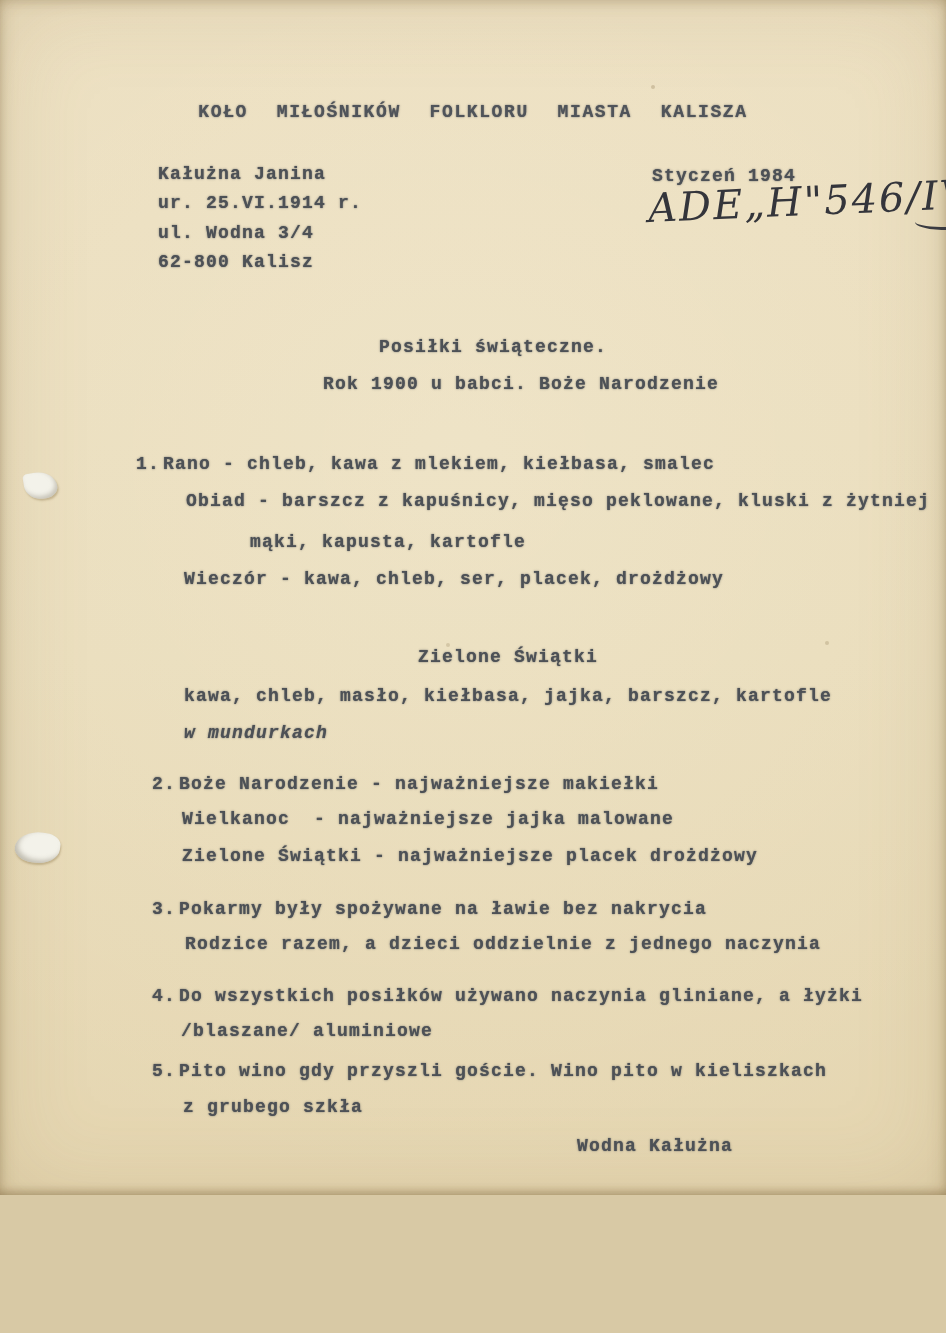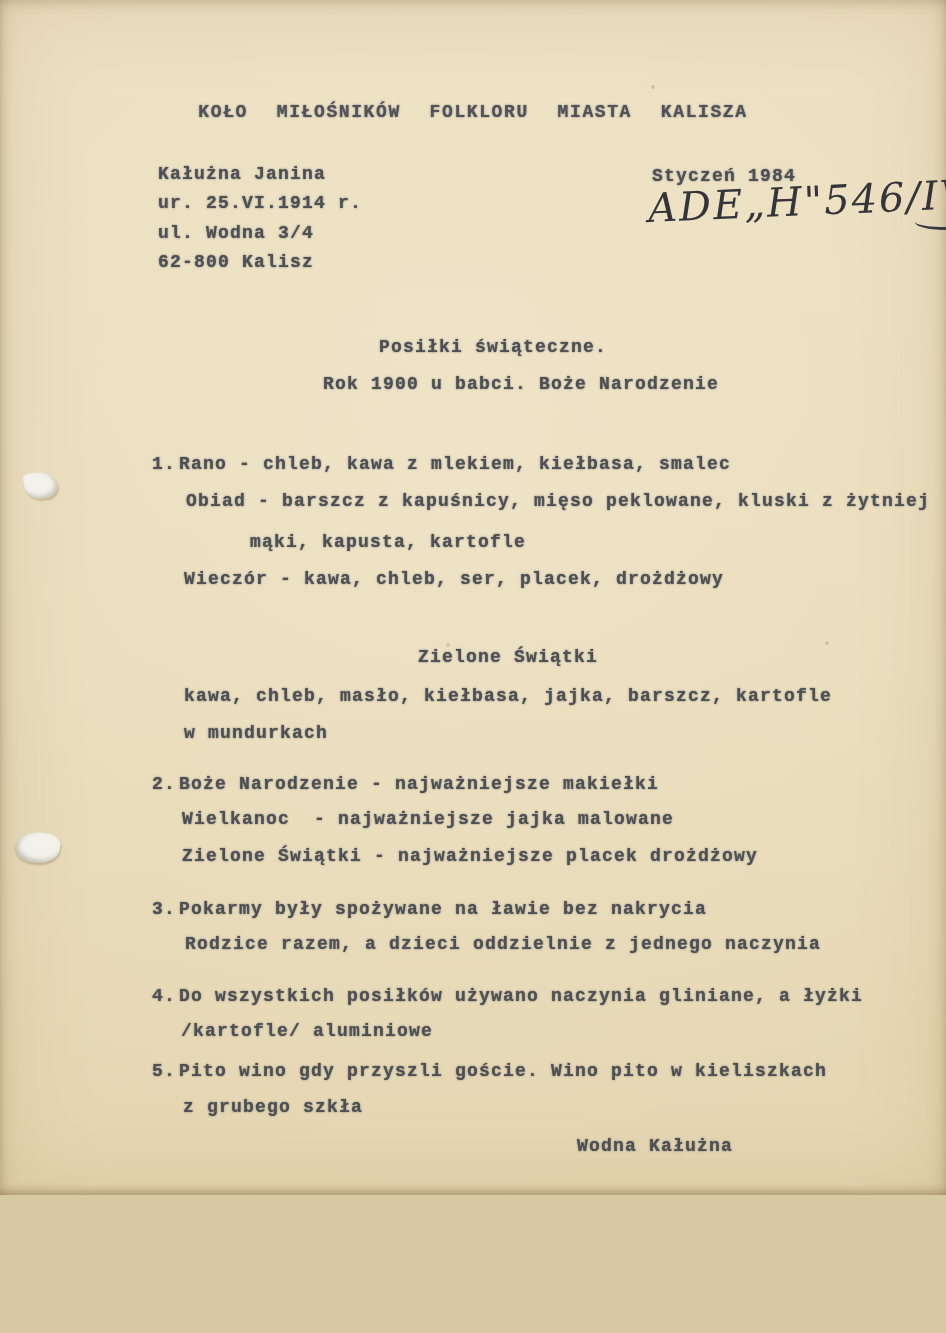--- a/index.html
+++ b/index.html
@@ -94,37 +94,37 @@
   <div class="tw" style="left:158px;top:223px;">ul. Wodna 3/4</div>
   <div class="tw" style="left:158px;top:252px;">62-800 Kalisz</div>
 
   <div class="tw" style="left:652px;top:166px;">Styczeń 1984</div>
 
   <div class="handwriting"><span>ADE„H"546/</span><span class="iv">IV</span></div>
 
   <div class="tw centered" style="top:337px;transform:translateX(20px);">Posiłki świąteczne.</div>
   <div class="tw centered" style="top:374px;transform:translateX(48px);">Rok 1900 u babci. Boże Narodzenie</div>
 
-  <div class="tw" style="left:152px;top:454px;"><span class="num">1.</span><span class="after-num">Rano - chleb, kawa z mlekiem, kiełbasa, smalec</span></div>
+  <div class="tw" style="left:136px;top:454px;"><span class="num">1.</span><span class="after-num">Rano - chleb, kawa z mlekiem, kiełbasa, smalec</span></div>
   <div class="tw" style="left:250px;top:532px;">mąki, kapusta, kartofle</div>
   <div class="tw" style="left:186px;top:491px;">Obiad - barszcz z kapuśnicy, mięso peklowane, kluski z żytniej</div>
   <div class="tw" style="left:184px;top:569px;">Wieczór - kawa, chleb, ser, placek, drożdżowy</div>
 
   <div class="tw centered" style="top:647px;transform:translateX(35px);">Zielone Świątki</div>
   <div class="tw" style="left:184px;top:686px;">kawa, chleb, masło, kiełbasa, jajka, barszcz, kartofle</div>
-  <div class="tw" style="left:184px;top:723px;">w mundurkach</div>
+  <div class="tw" style="left:184px;top:723px;font-style:italic;">w mundurkach</div>
 
   <div class="tw" style="left:152px;top:774px;"><span class="num">2.</span><span class="after-num">Boże Narodzenie - najważniejsze makiełki</span></div>
   <div class="tw" style="left:182px;top:846px;">Zielone Świątki - najważniejsze placek drożdżowy</div>
   <div class="tw" style="left:182px;top:809px;">Wielkanoc  - najważniejsze jajka malowane</div>
 
   <div class="tw" style="left:152px;top:899px;"><span class="num">3.</span><span class="after-num">Pokarmy były spożywane na ławie bez nakrycia</span></div>
   <div class="tw" style="left:185px;top:934px;">Rodzice razem, a dzieci oddzielnie z jednego naczynia</div>
 
   <div class="tw" style="left:152px;top:986px;"><span class="num">4.</span><span class="after-num">Do wszystkich posiłków używano naczynia gliniane, a łyżki</span></div>
-  <div class="tw" style="left:181px;top:1021px;">/kartofle/ aluminiowe</div>
+  <div class="tw" style="left:181px;top:1021px;">/blaszane/ aluminiowe</div>
 
   <div class="tw" style="left:152px;top:1061px;"><span class="num">5.</span><span class="after-num">Pito wino gdy przyszli goście. Wino pito w kieliszkach</span></div>
   <div class="tw" style="left:183px;top:1097px;">z grubego szkła</div>
 
   <div class="tw" style="left:577px;top:1136px;">Wodna Kałużna</div>
 
 </div>
 
 </body></html>

